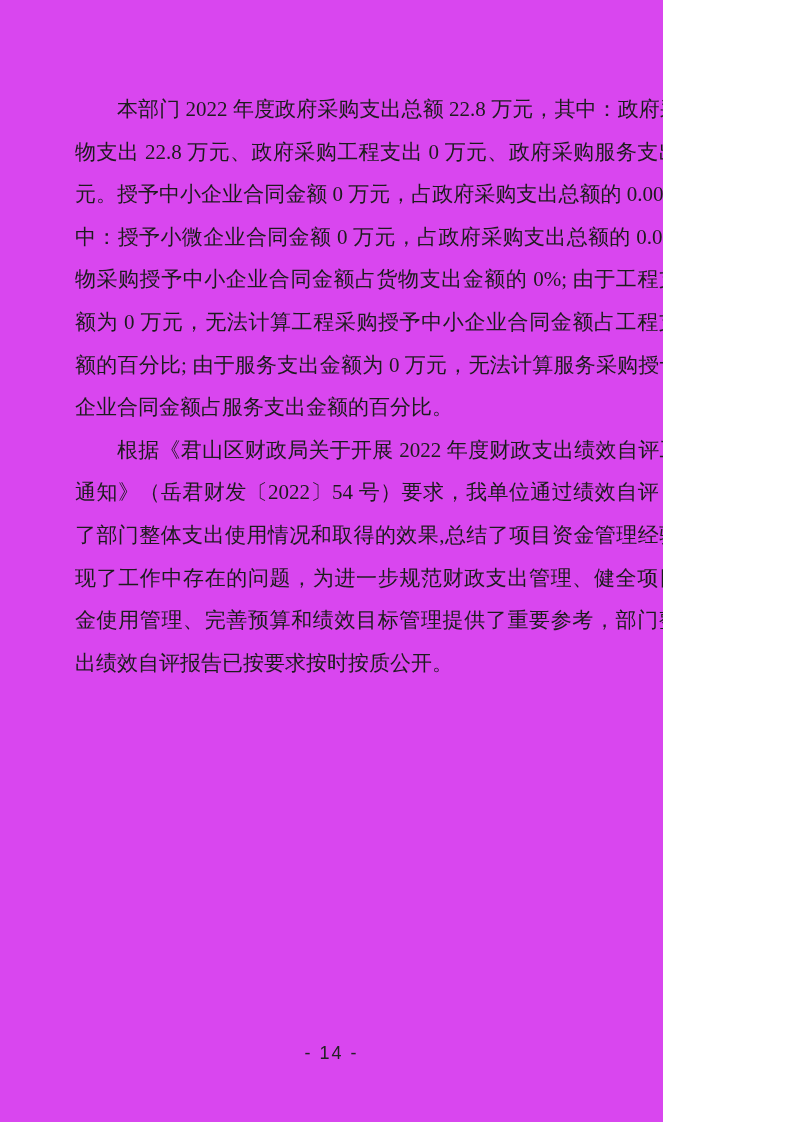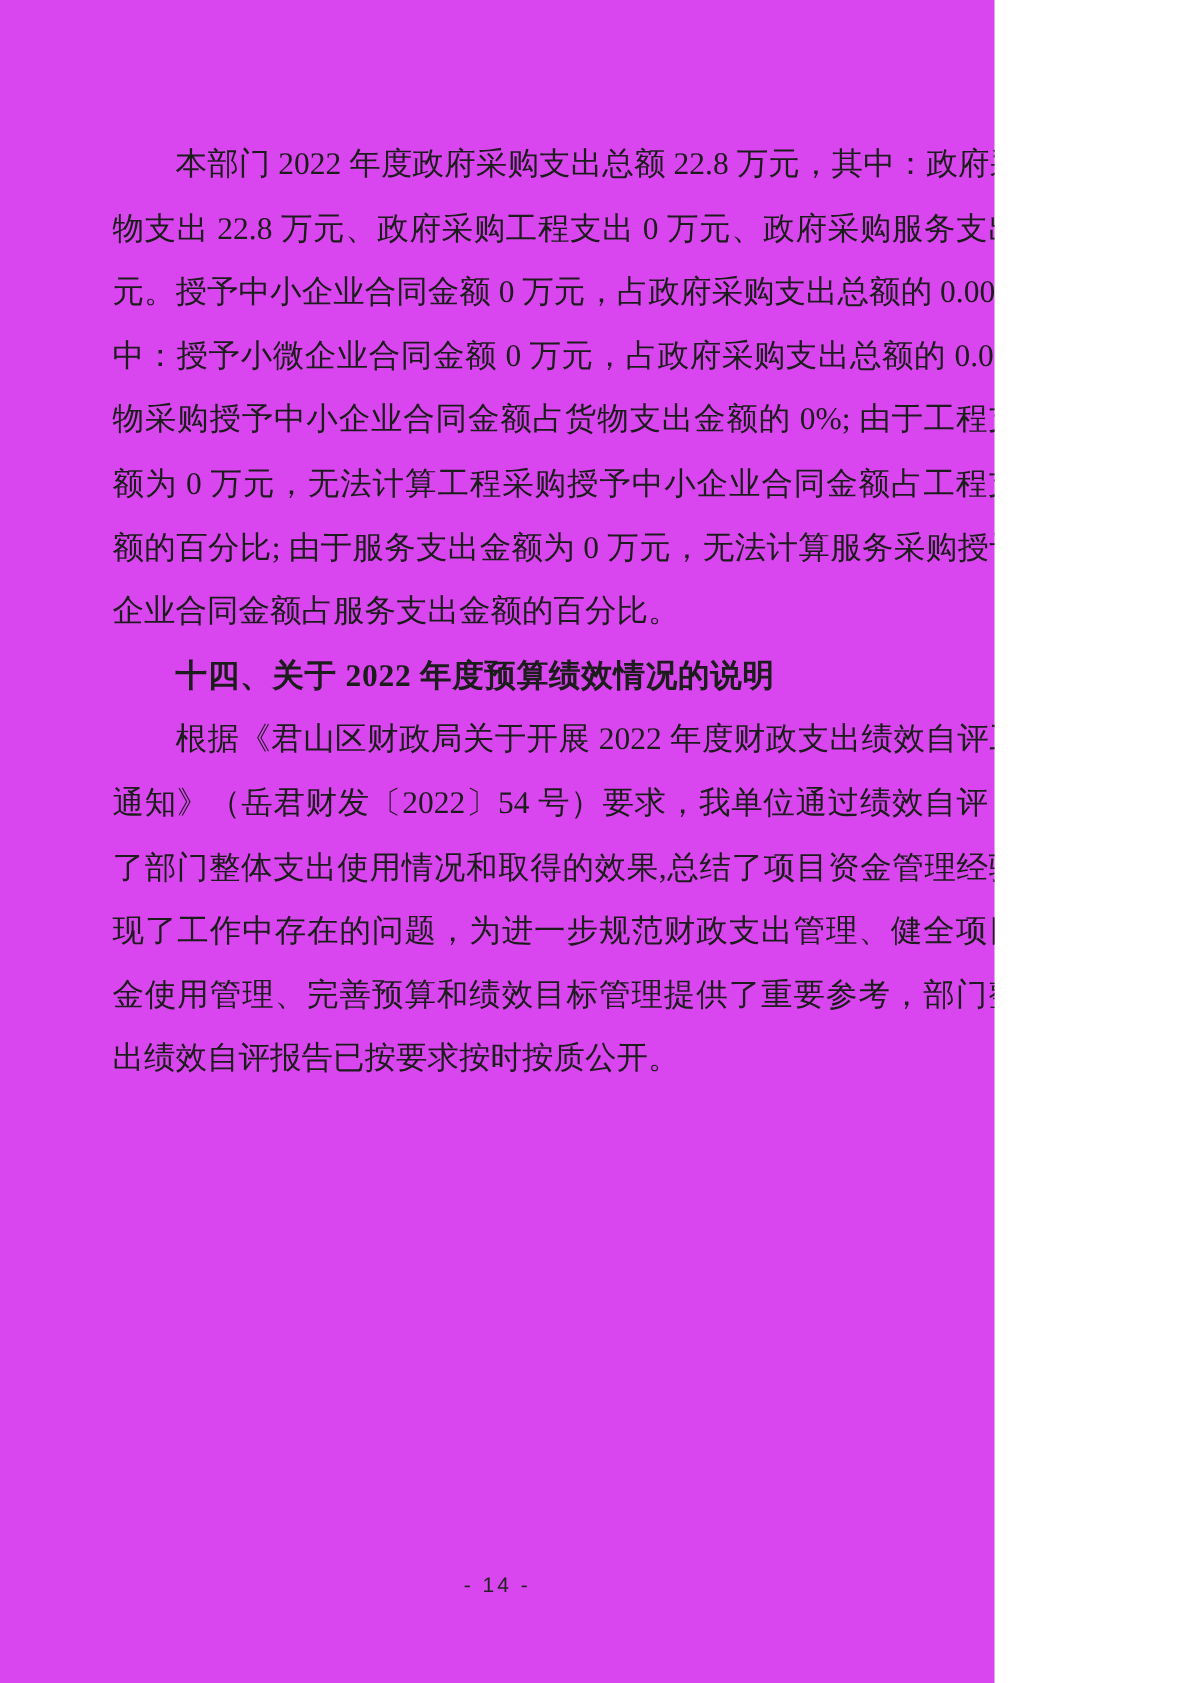--- a/index.html
+++ b/index.html
@@ -41,30 +41,29 @@
     line-height: 42.6px;
     letter-spacing: 0.5px;
   }
   .footer {
     position: absolute;
     left: 0;
     right: 0;
     bottom: 58px;
     text-align: center;
     font-family: "Liberation Sans", "DejaVu Sans", sans-serif;
-    font-size: 14px;
+    font-size: 18px;
     color: #222222;
     letter-spacing: 2px;
   }
 </style>
 </head>
 <body>
 
 <div class="page">
   <div class="content">
     <p class="para">本部门 2022 年度政府采购支出总额 22.8 万元，其中：政府采购货物支出 22.8 万元、政府采购工程支出 0 万元、政府采购服务支出 0 万元。授予中小企业合同金额 0 万元，占政府采购支出总额的 0.00%，其中：授予小微企业合同金额 0 万元，占政府采购支出总额的 0.00%; 货物采购授予中小企业合同金额占货物支出金额的 0%; 由于工程支出金额为 0 万元，无法计算工程采购授予中小企业合同金额占工程支出金额的百分比; 由于服务支出金额为 0 万元，无法计算服务采购授予中小企业合同金额占服务支出金额的百分比。</p>
-    <h2 class="heading">十四、关于 2022 年度预算绩效情况的说明</h2>
     <p class="para">根据《君山区财政局关于开展 2022 年度财政支出绩效自评工作的通知》（岳君财发〔2022〕54 号）要求，我单位通过绩效自评，掌握了部门整体支出使用情况和取得的效果,总结了项目资金管理经验，发现了工作中存在的问题，为进一步规范财政支出管理、健全项目和资金使用管理、完善预算和绩效目标管理提供了重要参考，部门整体支出绩效自评报告已按要求按时按质公开。</p>
   </div>
   <div class="footer">
     <span>- 14 -</span>
   </div>
 </div>
 
 </body></html>

